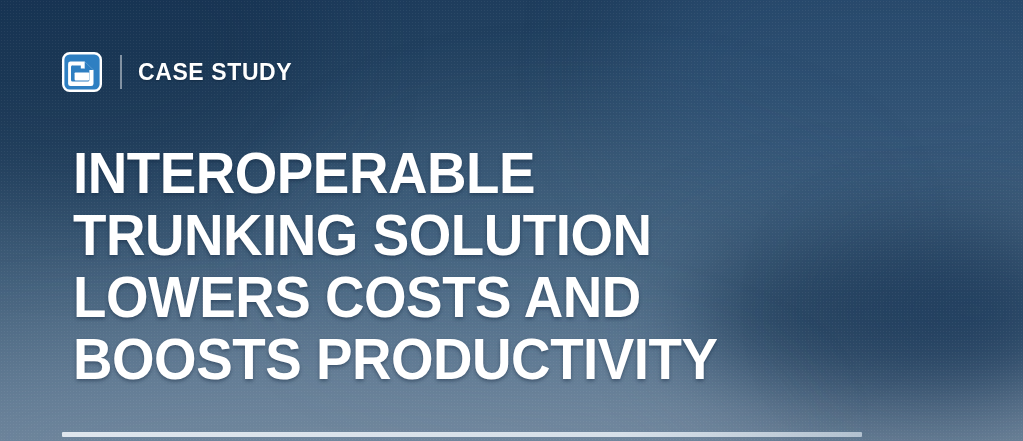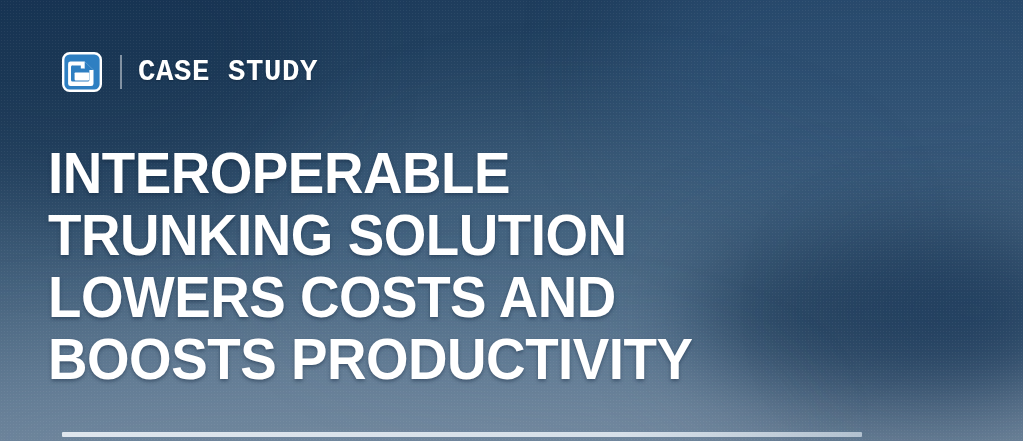--- a/index.html
+++ b/index.html
@@ -96,34 +96,33 @@
   }
   .eyebrow-divider {
     width:2px;
     height:34px;
     background:rgba(255,255,255,0.45);
     margin:0 16px 0 18px;
     flex:0 0 2px;
   }
   .eyebrow-label {
     color:#ffffff;
-    font-size:29px;
+    font-size:23px;
     font-weight:bold;
     letter-spacing:0.6px;
     line-height:1;
     white-space:nowrap;
     text-shadow:0 1px 2px rgba(10,28,48,0.45);
     font-stretch:condensed;
-    font-family:Liberation Mono, monospace;
   }
 
   
   .headline {
     position:absolute;
-    left:48px;
+    left:73px;
     top:142px;
     width:900px;
   }
   .headline-line {
     color:#ffffff;
     font-size:57px;
     font-weight:bold;
     line-height:62px;
     letter-spacing:-0.5px;
     white-space:nowrap;

